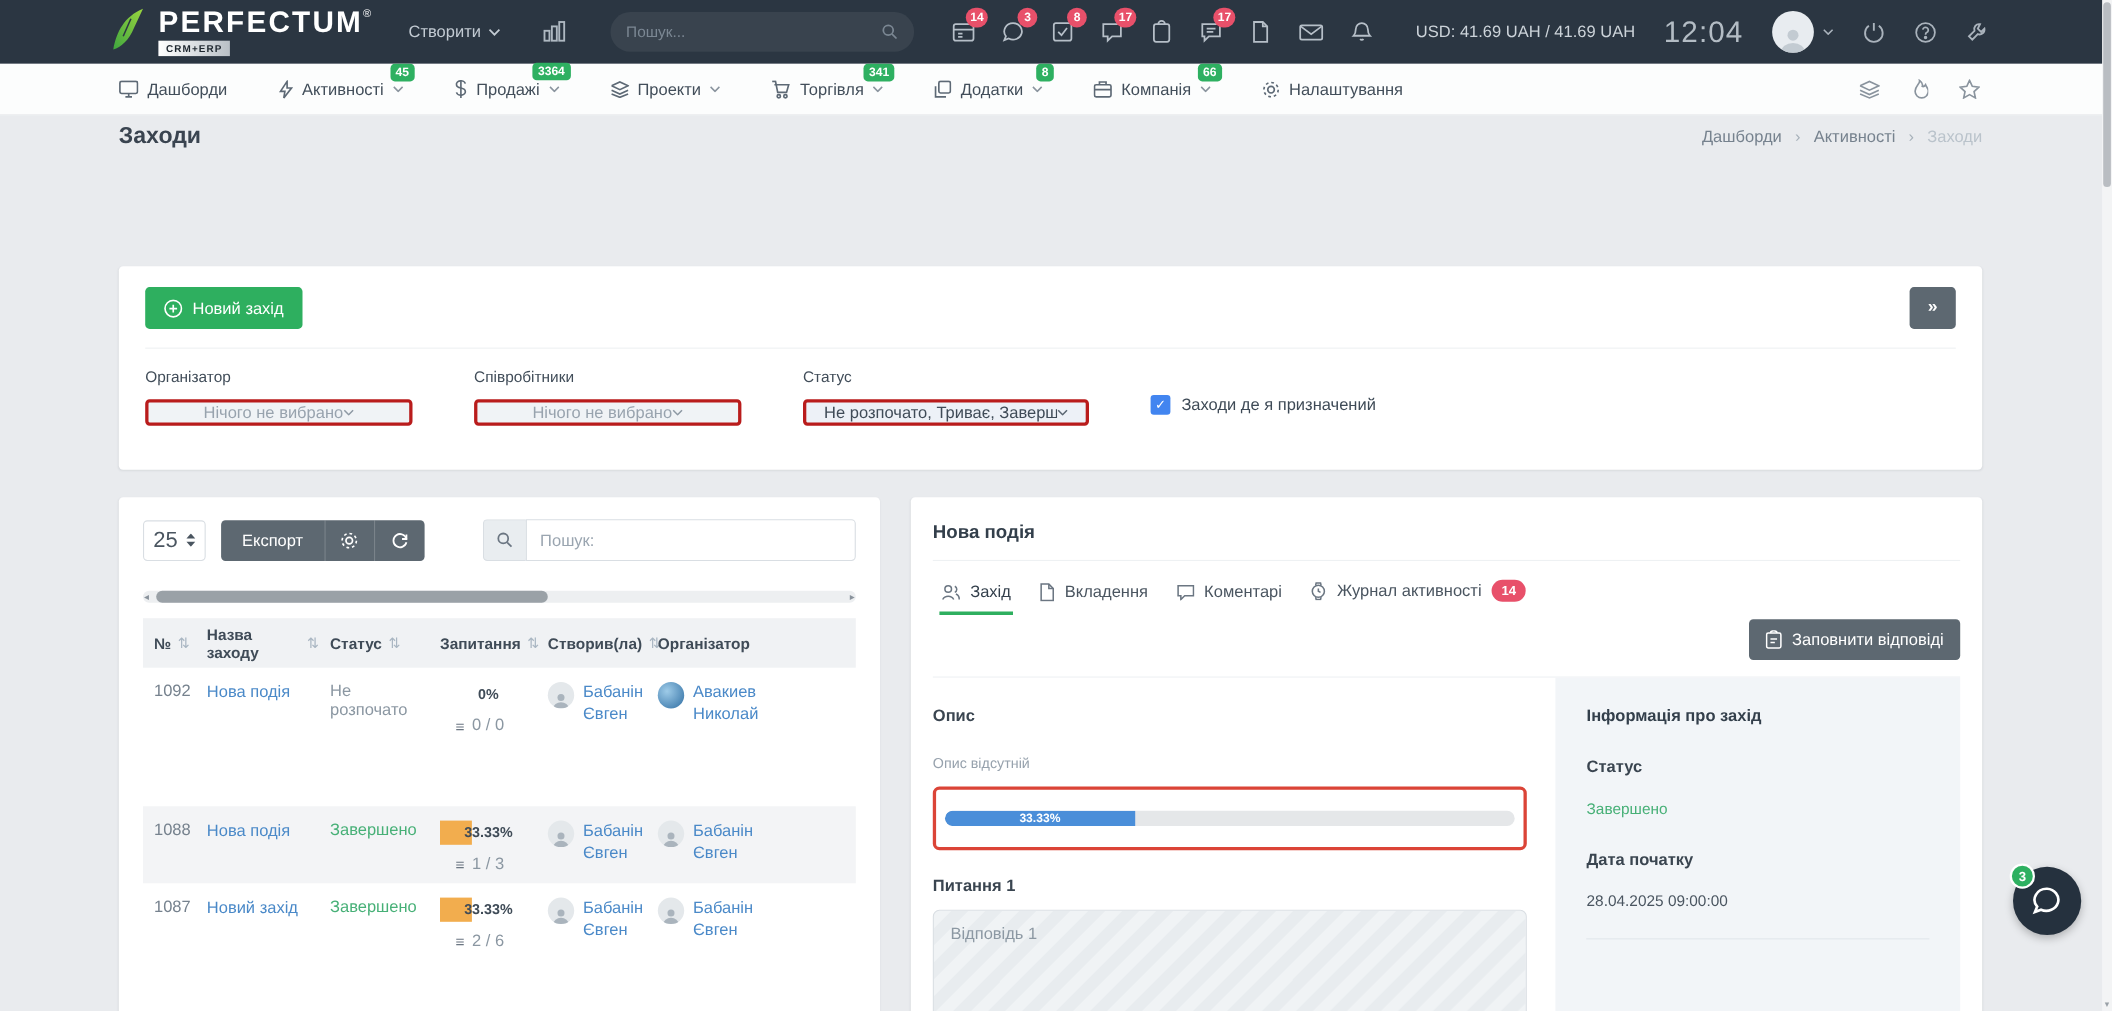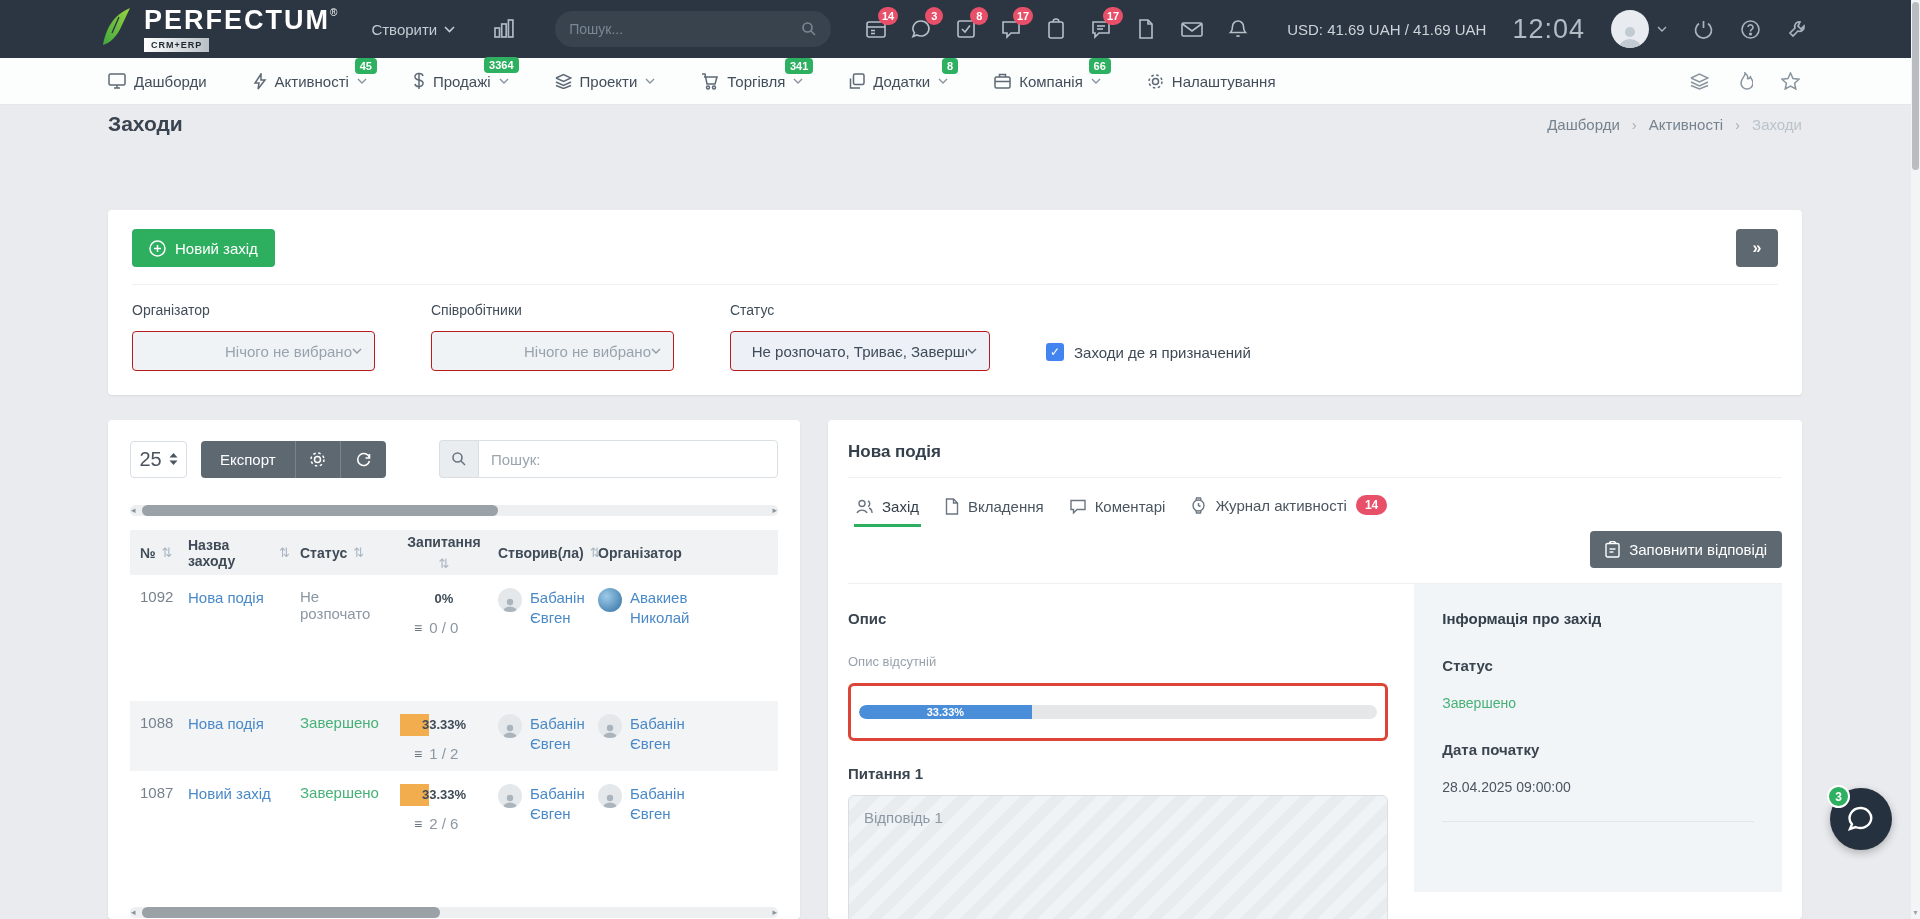--- a/index.html
+++ b/index.html
@@ -40,29 +40,29 @@
 
   
   .page-head { position:absolute; top:112px; left:108px; width:1694px; display:flex; justify-content:space-between; align-items:center; }
   .page-title { font-size:21px; font-weight:bold; color:#3a4450; }
   .breadcrumb { display:flex; align-items:center; gap:12px; font-size:15px; }
   .bc-link { color:#76828e; cursor:pointer; }
   .bc-sep { color:#a6b0b9; }
   .bc-last { color:#bac3cb; }
 
   
-  .card { background:#fff; border-radius:4px; box-shadow:0 1px 2px rgba(30,40,50,.08); }
+  .card { background:#fff; border-radius:4px; box-shadow:0 1px 2px rgba(30,40,50,.08);margin-top:32px; }
   .filter-card { position:absolute; left:108px; top:210px; width:1694px; height:185px; padding:19px 24px; }
   .filter-top { display:flex; justify-content:space-between; align-items:flex-start; }
   .btn-green { background:#2eaf5f; color:#fff; border:none; height:38px; padding:0 17px; border-radius:4px; font-size:15px; font-family:inherit; display:flex; align-items:center; gap:9px; cursor:pointer; }
   .btn-collapse { background:#5d6871; color:#fff; border:none; width:42px; height:38px; border-radius:4px; font-size:16px; font-weight:bold; cursor:pointer; }
   .filter-divider { border:none; border-top:1px solid #eef1f3; margin-top:17px; }
   .filter-row { display:flex; gap:56px; margin-top:17px; align-items:flex-end; }
   .fgroup .flabel { font-size:14px; color:#414d59; margin-bottom:13px; font-weight:500; }
-  .fselect { height:40px; background:#f0f3f6; border:1px solid #b91c1c; border-radius:4px; display:flex; align-items:center; justify-content:flex-end; padding:0 12px; font-size:15px; color:#98a3ae; cursor:pointer; }
+  .fselect { height:24px; background:#f0f3f6; border:3px solid #b91c1c; border-radius:4px; display:flex; align-items:center; justify-content:center; padding:0 12px; font-size:15px; color:#98a3ae; cursor:pointer; }
   .fselect.sel { color:#3f4b57; background:#edf1f7; }
   .fselect .val { white-space:nowrap; overflow:hidden; max-width:92%; }
   .chk-group { display:flex; align-items:center; gap:10px; margin-bottom:10px; }
   .chk { width:18px; height:18px; background:#4285f0; border-radius:3px; color:#fff; font-size:12px; display:flex; align-items:center; justify-content:center; cursor:pointer; }
   .chk-label { font-size:15px; color:#3e4a56; }
 
   
   .list-card { position:absolute; left:108px; top:420px; width:692px; height:499px; padding:20px 22px; overflow:hidden; }
   .list-toolbar { display:flex; align-items:center; }
   .len-select { width:57px; height:37px; border:1px solid #d9dee3; border-radius:4px; display:flex; align-items:center; justify-content:center; gap:7px; font-size:20px; color:#4a5560; cursor:pointer; background:#fff; }
@@ -76,21 +76,21 @@
   .tbl-search input { width:300px; height:38px; border:1px solid #d9dee3; border-radius:0 4px 4px 0; padding:0 12px; font-size:15px; color:#5a6672; outline:none; font-family:inherit; }
   .tbl-search input::placeholder { color:#9aa5b0; }
   .hscroll { position:relative; height:11px; background:#edeff1; border-radius:6px; margin-top:27px; }
   .hscroll .arr { position:absolute; top:0; font-size:9px; color:#8a939c; line-height:11px; }
   .hscroll .arr.l { left:1px; } .hscroll .arr.r { right:1px; }
   .hthumb { position:absolute; top:0; height:11px; background:#9aa1a7; border-radius:6px; cursor:pointer; }
   .etable { margin-top:14px; }
   .trow { display:flex; }
   .thead { background:#f0f2f4; height:45px; align-items:center; }
   .tc { flex-shrink:0; padding-left:10px; }
-  .c-id{width:48px;} .c-name{width:112px;} .c-status{width:100px;} .c-q{width:98px;flex-direction:column;} .c-creator{width:100px;} .c-org{width:190px;}
+  .c-id{width:48px;} .c-name{width:112px;} .c-status{width:100px;} .c-q{width:98px;} .c-creator{width:100px;} .c-org{width:190px;}
   .hcell { font-size:14px; font-weight:bold; color:#3f4b57; display:flex; align-items:center; gap:6px; cursor:pointer; }
   .sort { color:#a9b6c2; font-size:13px; font-weight:normal; }
   .brow { padding-top:13px; }
   .brow.r1 { height:126px; } .brow.r2 { height:70px; background:#f3f4f6; } .brow.r3 { height:82px; }
   .cell-id { color:#76828e; font-size:15px; }
   .cell-link { color:#4a89c8; font-size:15px; cursor:pointer; line-height:1.3; }
   .st-gray { color:#8b97a2; font-size:15px; } .st-green { color:#47b077; font-size:15px; }
   .qbadge { width:86px; height:22px; background:#e8ebed; border-radius:3px; position:relative; overflow:hidden; }
   .qfill { position:absolute; left:0; top:0; bottom:0; background:#f2ad4e; }
   .qtext { position:relative; display:block; text-align:center; line-height:22px; font-size:13px; font-weight:bold; color:#3f4b57; }
@@ -541,21 +541,21 @@
     </div>
 
     <div class="trow brow r2">
       <span class="tc c-id cell-id">1088</span>
       <span class="tc c-name"><span class="cell-link">Нова подія</span></span>
       <span class="tc c-status st-green">Завершено</span>
       <span class="tc c-q">
         <span class="qbadge"><span class="qfill" style="width: 33.33%;"></span><span class="qtext">33.33%</span></span>
         <span class="qcount">
             <span class="lst">≡</span>
-            <span>1 / 2</span>
+            <span>1 / 3</span>
           </span>
       </span>
       <span class="tc c-creator person">
         <span class="pavatar">
             <svg width="16" height="15" viewBox="0 0 16 15" fill="currentColor">
               <circle cx="8" cy="5" r="3.2"></circle>
               <path d="M1 15 a7 5.6 0 0 1 14 0 Z"></path>
             </svg>
           </span>
         <span class="pname cell-link">Бабанін Євген</span>

